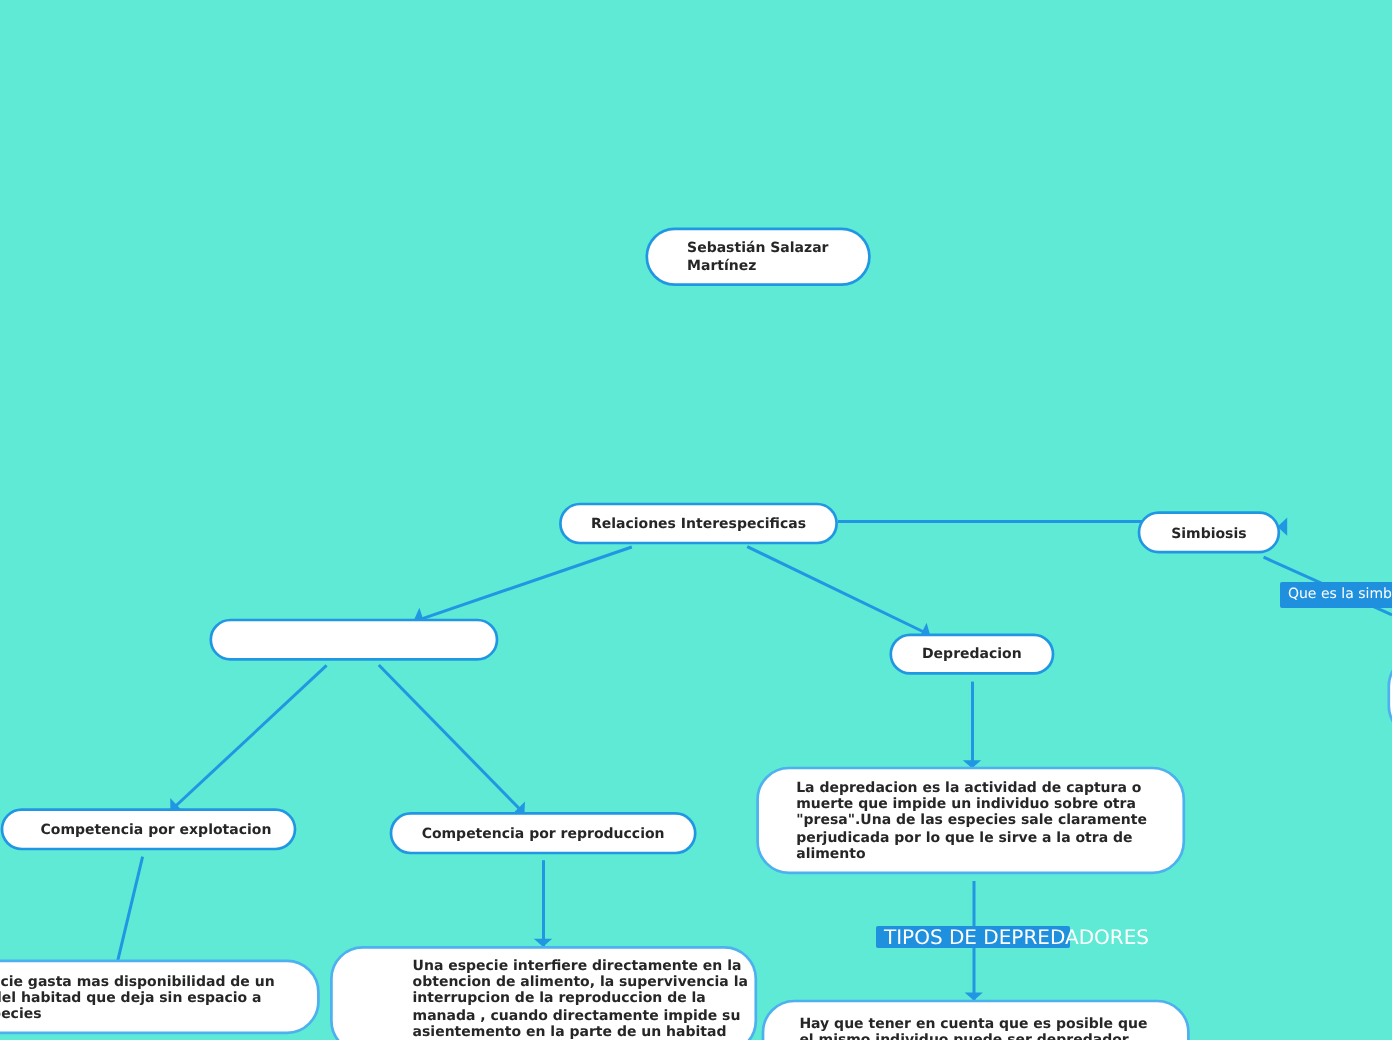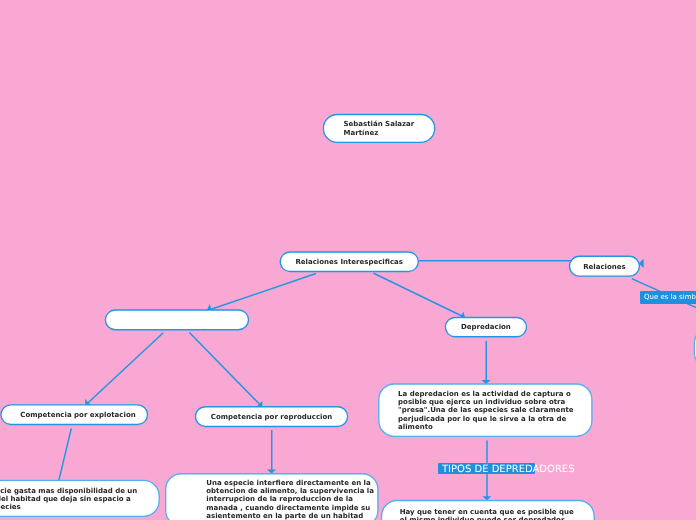--- a/index.html
+++ b/index.html
@@ -1,19 +1,19 @@
 <!DOCTYPE html>
 <html><head>
 <meta charset="utf-8">
 <title>mapa</title>
 <style>
   html,body{margin:0;padding:0;background:#ffffff;}
   body{width:696px;height:520px;overflow:hidden;
        font-family:"DejaVu Sans",sans-serif;-webkit-font-smoothing:antialiased;text-rendering:geometricPrecision;}
-  #stage{position:relative;width:696px;height:520px;background:#f9a8d4;overflow:hidden;}
+  #stage{position:relative;width:696px;height:520px;background:#5eead4;overflow:hidden;}
   svg#edges{position:absolute;left:0;top:0;width:696px;height:520px;pointer-events:none;}
   svg#edges-top{position:absolute;left:0;top:0;width:696px;height:520px;pointer-events:none;z-index:5;}
   svg#shapes{position:absolute;left:0;top:0;width:696px;height:520px;pointer-events:none;}
   .node{position:absolute;box-sizing:border-box;display:flex;align-items:center;
         justify-content:center;text-align:center;}
   .node span{font-weight:bold;color:#262626;font-size:7px;line-height:8.6px;
         display:inline-block;text-align:left;position:relative;top:0.7px;}
   .para{position:absolute;box-sizing:border-box;}
   .para span{position:absolute;font-weight:bold;color:#262626;font-size:7px;
         line-height:8.3px;display:block;}
@@ -70,21 +70,21 @@
 
   <div class="node" style="left:323.4px;top:114.45px;width:111.3px;height:27.85px;">
     <span style="width:71px;">Sebastián Salazar Martínez</span>
   </div>
 
   <div class="node" style="left:280.2px;top:252px;width:138.1px;height:19.5px;">
     <span>Relaciones Interespecificas</span>
   </div>
 
   <div class="node" style="left:569.5px;top:256.3px;width:69.9px;height:19.8px;">
-    <span>Relaciones</span>
+    <span>Simbiosis</span>
   </div>
 
 
   <div class="node" style="left:445.4px;top:317.45px;width:81.1px;height:18px;">
     <span>Depredacion</span>
   </div>
 
   <div class="node" style="left:1px;top:404.8px;width:154px;height:19.7px;">
     <span>Competencia por explotacion</span>
   </div>
@@ -103,21 +103,21 @@
 
   <div class="para" style="left:-54.8px;top:480.4px;width:214px;height:36px;">
     <span style="left:18.5px;top:6.4px;width:180px;">Una especie gasta mas disponibilidad de un recurso del habitad que deja sin espacio a otras especies</span>
   </div>
 
   <div class="para" style="left:165.7px;top:473.7px;width:212.2px;height:52.4px;">
     <span style="left:17.6px;top:5.1px;width:180px;margin-left:23px;">Una especie interfiere directamente  en la obtencion de alimento, la supervivencia la interrupcion de la reproduccion de la manada , cuando directamente impide su asientemento en la parte de un habitad</span>
   </div>
 
   <div class="para" style="left:378.8px;top:384px;width:213.1px;height:52.4px;">
-    <span style="left:19.3px;top:5.7px;width:182px;">La depredacion es la actividad de captura o posible que ejerce un individuo sobre otra "presa".Una de las especies sale claramente perjudicada por lo que le sirve a la otra de alimento</span>
+    <span style="left:19.3px;top:5.7px;width:182px;">La depredacion es la actividad de captura o muerte que impide un individuo sobre otra "presa".Una de las especies sale claramente perjudicada por lo que le sirve a la otra de alimento</span>
   </div>
 
   <div class="para" style="left:381.5px;top:500.5px;width:212.7px;height:44px;">
     <span style="left:18.2px;top:7.0px;width:180px;">Hay que tener en cuenta que es posible que el mismo individuo puede ser depredador</span>
   </div>
 
   <svg id="edges-top" viewBox="0 0 696 520">
     <path fill="#2196e3" d="M638.7 263.4 L643.6 258.8 L643.6 267.9 Z"></path>
   </svg>
 

